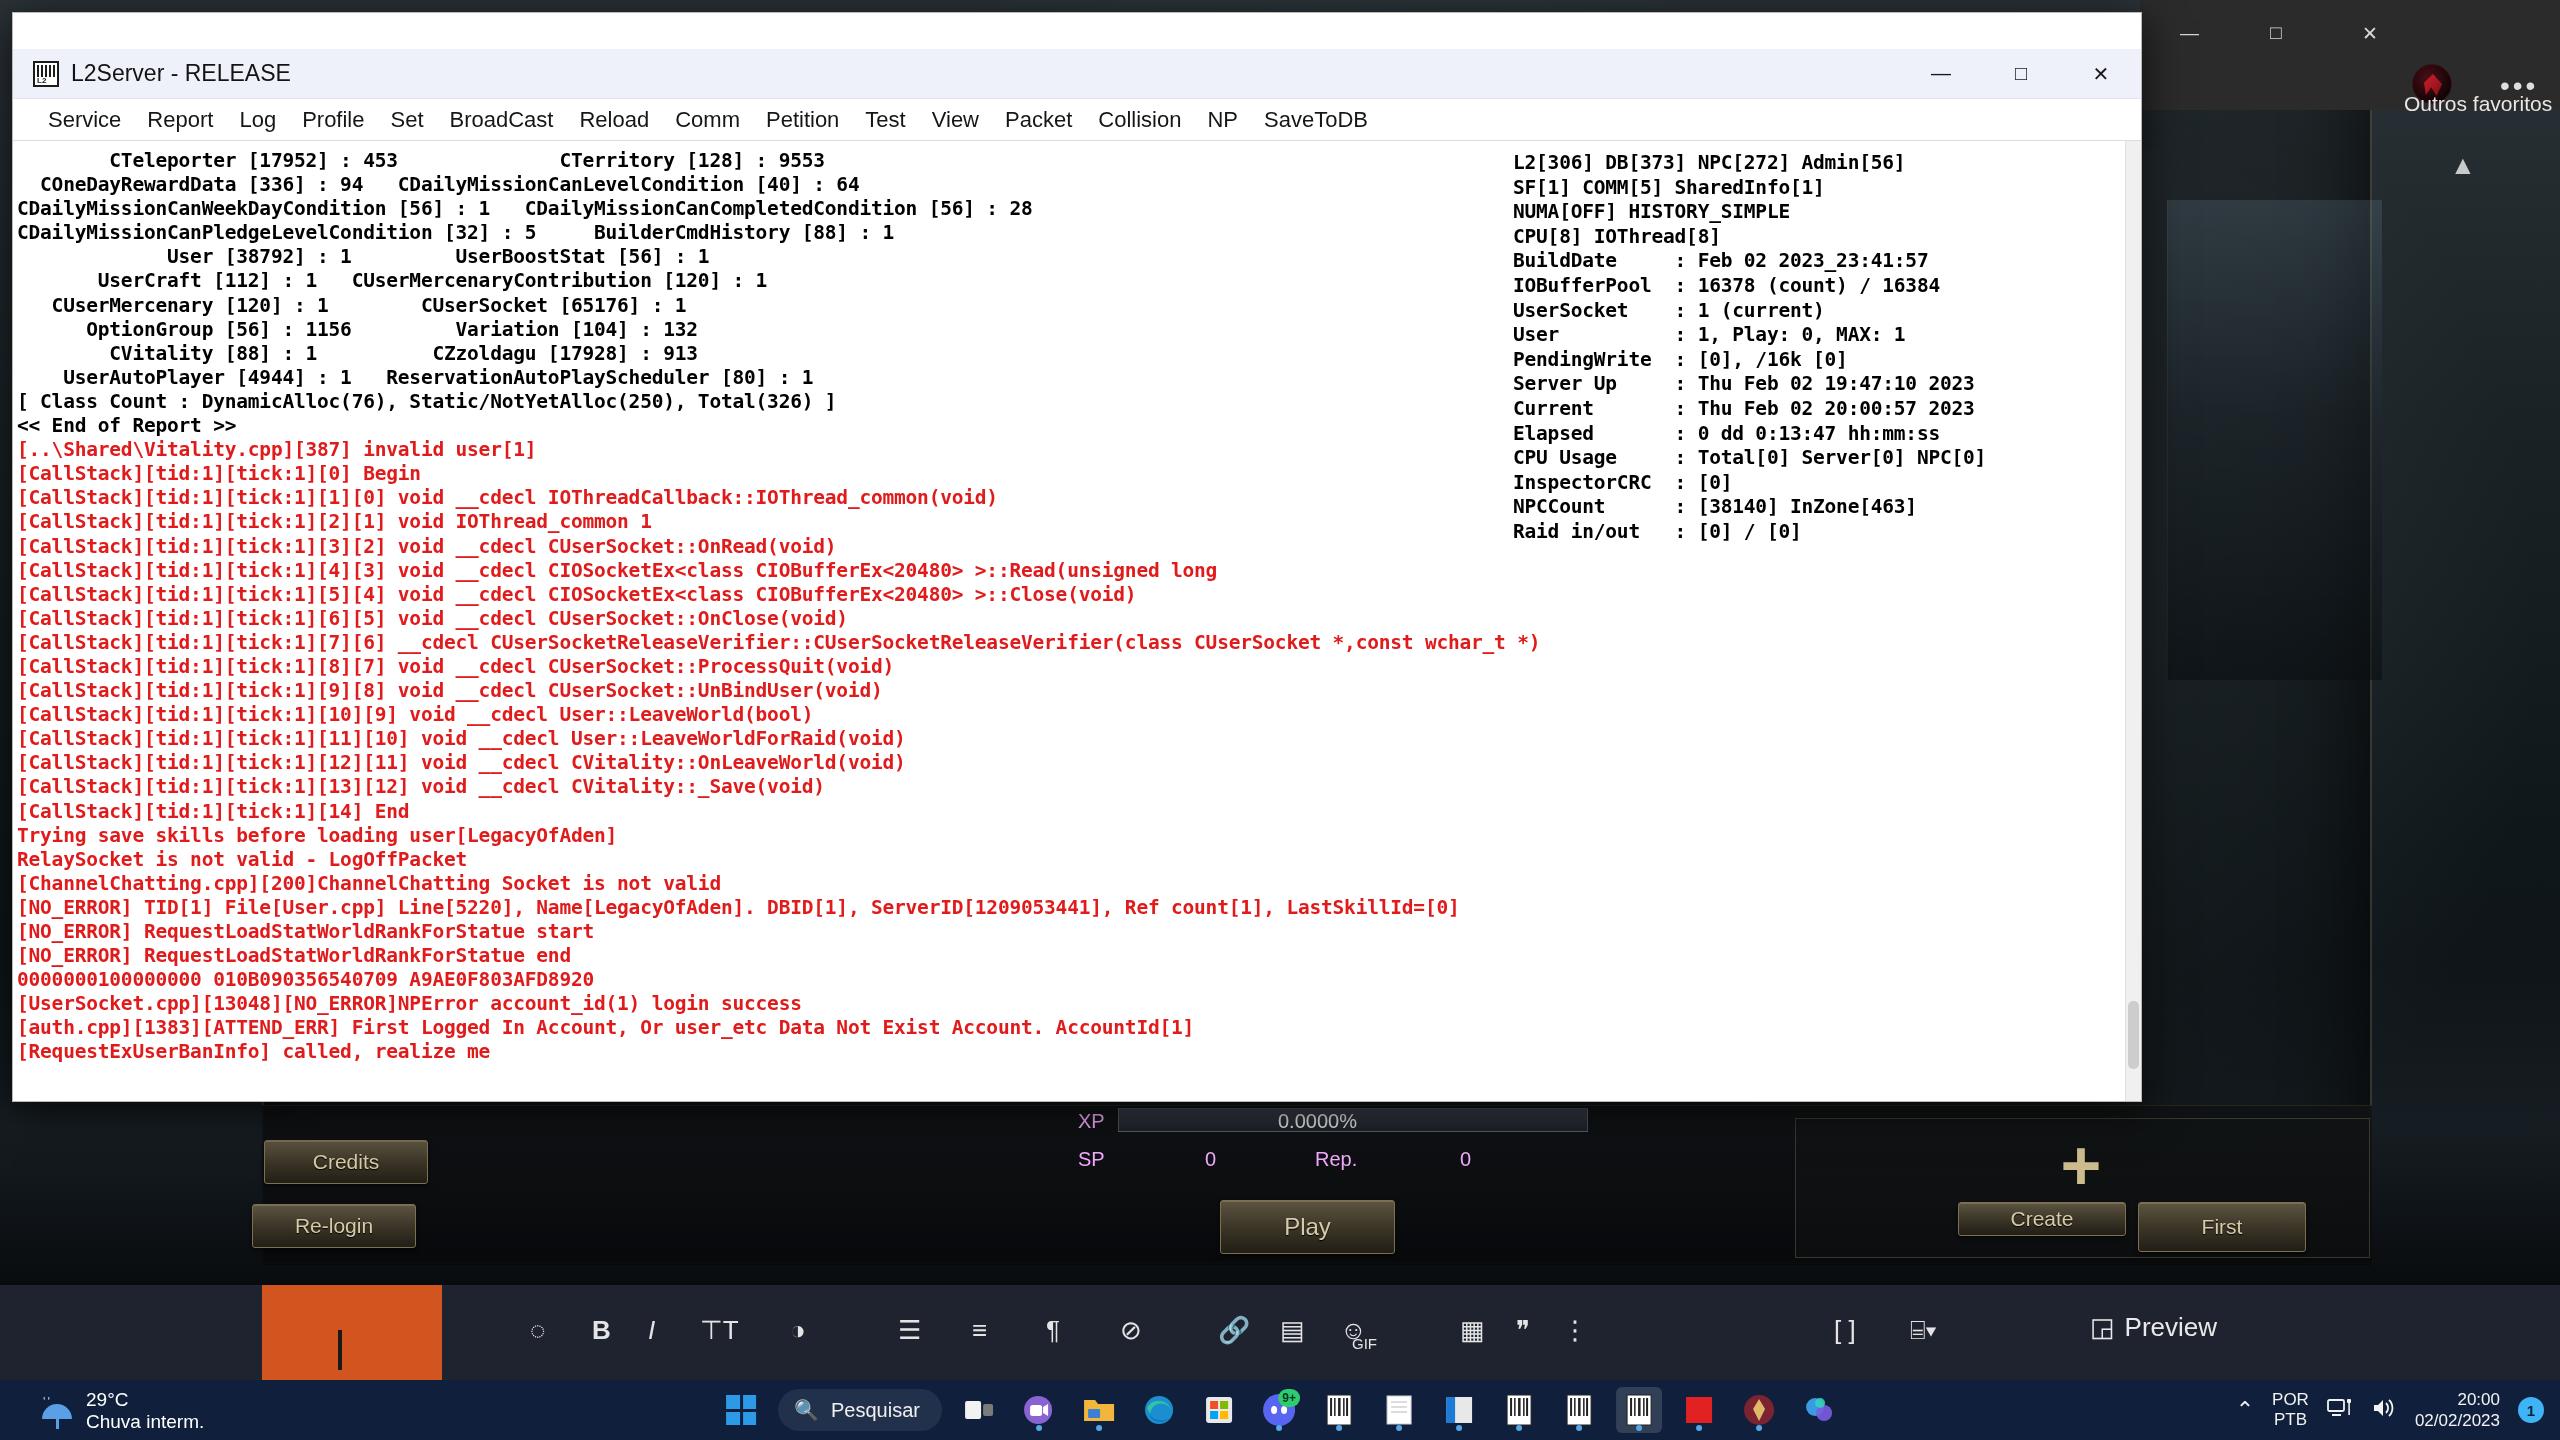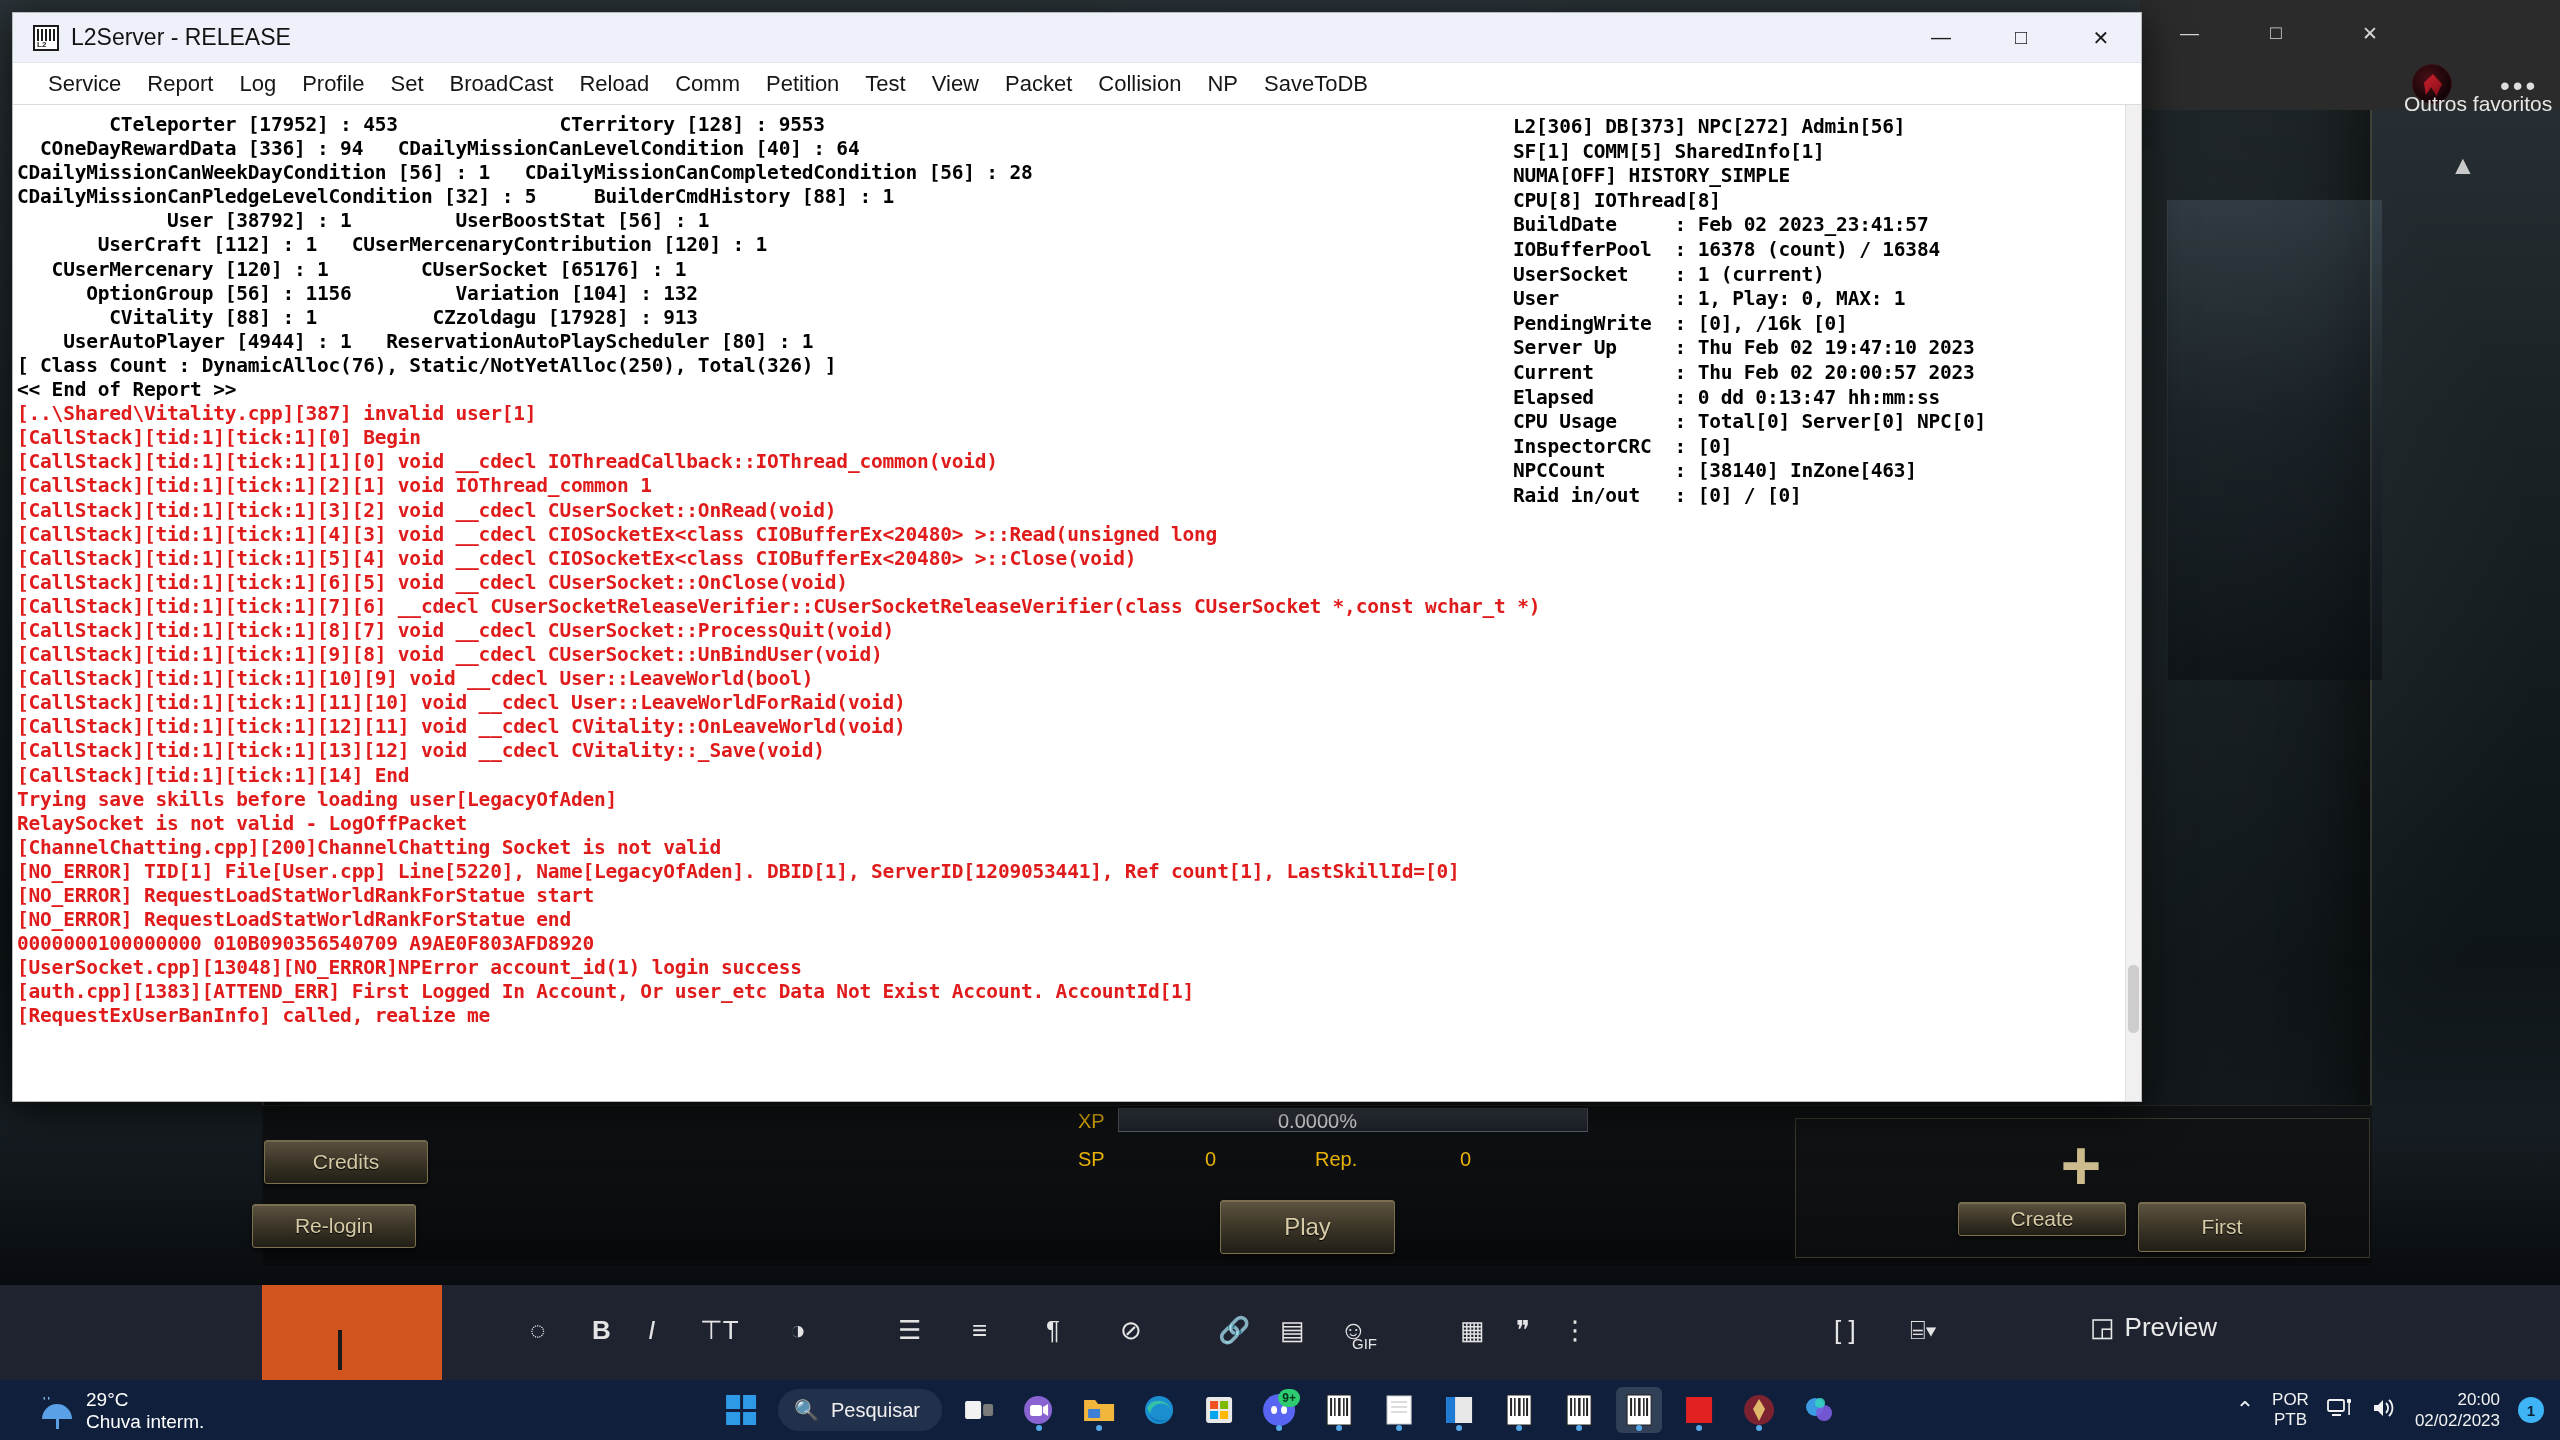--- a/index.html
+++ b/index.html
@@ -73,21 +73,21 @@
     display: flex; align-items: center; justify-content: center;
     text-shadow: 0 1px 1px #000;
     box-shadow: inset 0 1px 0 rgba(255,235,180,0.18), 0 2px 4px rgba(0,0,0,0.6);
   }
   #credits  { left: 264px; top: 1140px; width: 164px; height: 44px; }
   #relogin  { left: 252px; top: 1204px; width: 164px; height: 44px; }
   #playbtn  { left: 1220px; top: 1200px; width: 175px; height: 54px; font-size: 24px; }
   #createbtn{ left: 1958px; top: 1202px; width: 168px; height: 34px; }
   #deletebtn{ left: 2138px; top: 1202px; width: 168px; height: 50px; }
 
-  .stat-row { position: absolute; color: #eab308; font-size: 20px; }
+  .stat-row { position: absolute; color: #f0abfc; font-size: 20px; }
   #xp-label { left: 1078px; top: 1110px; }
   #xp-bar {
     position:absolute; left:1118px; top:1108px; width: 470px; height: 24px;
     background: linear-gradient(180deg, rgba(90,100,115,0.55), rgba(40,45,55,0.55));
     border: 1px solid rgba(150,160,175,0.35);
   }
   #xp-value { left: 1278px; top: 1110px; color: #e4e4e4; }
   #sp-label { left: 1078px; top: 1148px; }
   #sp-value { left: 1205px; top: 1148px; }
   #rep-label{ left: 1315px; top: 1148px; }
@@ -130,20 +130,21 @@
     background: #ffffff;
     border: 1px solid #b9b9b9;
     box-shadow: 0 8px 40px rgba(0,0,0,0.75);
     display: flex; flex-direction: column;
   }
   .titlebar {
     height: 50px; background: #eef1f9;
     display: flex; align-items: center;
     border-bottom: 1px solid #e2e4ea;
     flex: 0 0 auto;
+    margin-top: 36px;
   }
   .app-icon {
     width: 26px; height: 26px; margin-left: 20px; margin-right: 12px;
     border: 2px solid #1b1b1b; position: relative; background:#fff;
   }
   .app-icon:before{
     content:""; position:absolute; left:2px; top:2px; right:2px; height: 12px;
     background: repeating-linear-gradient(90deg, #1b1b1b 0 2px, #fff 2px 4px);
   }
   .app-icon:after{

